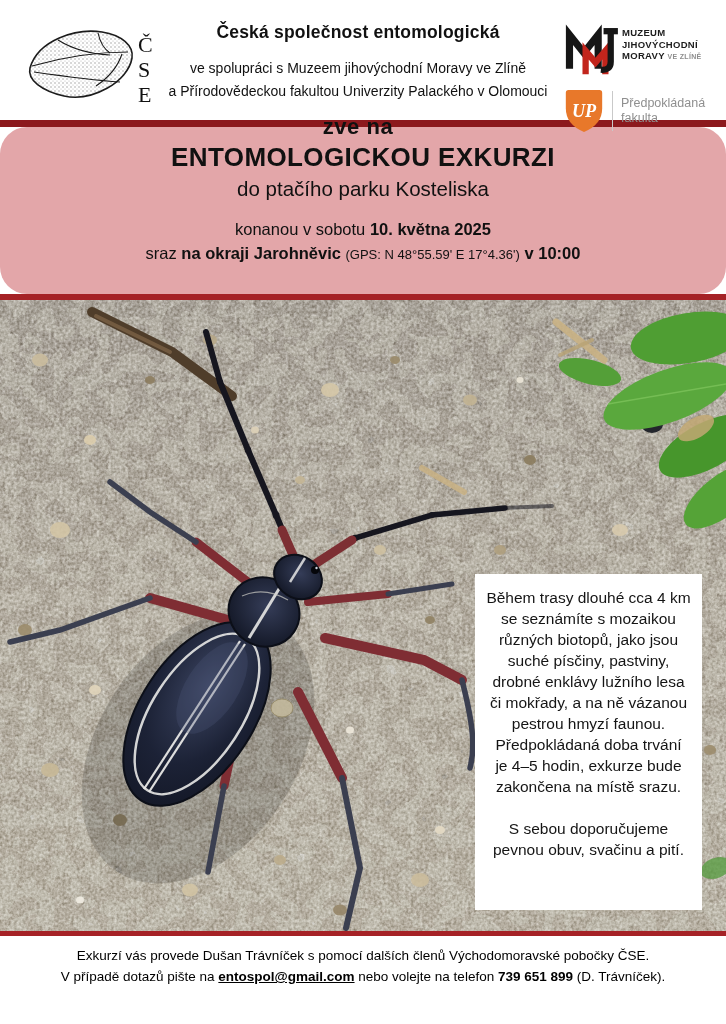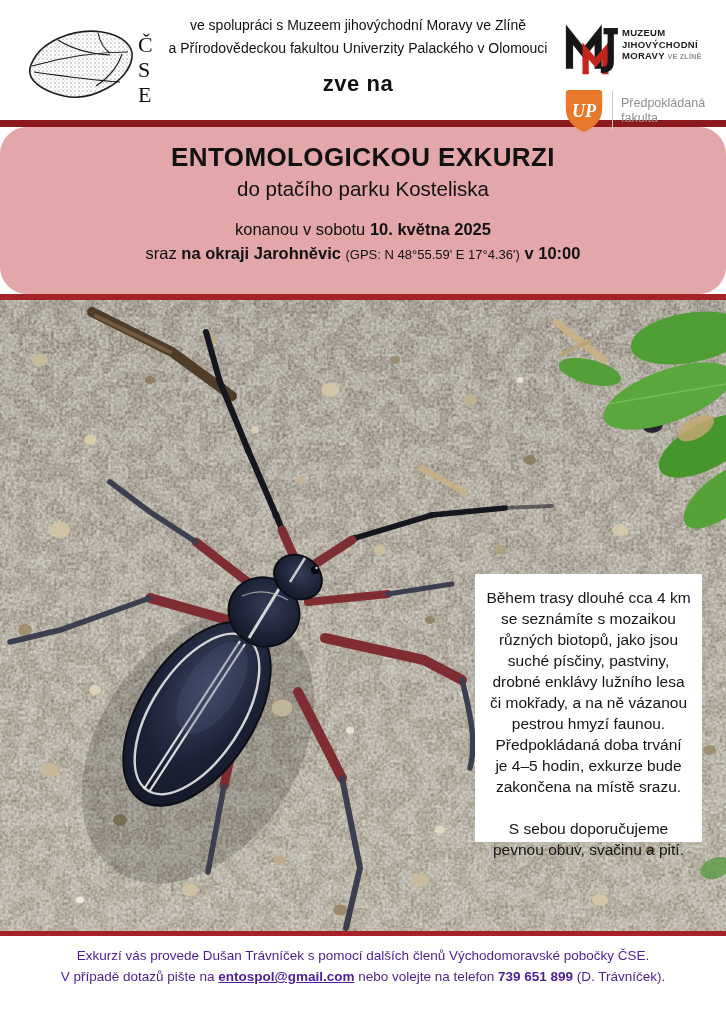--- a/index.html
+++ b/index.html
@@ -32,27 +32,27 @@
   .banner-title { padding-top:15px; font-size:26px; font-weight:bold; letter-spacing:.4px; }
   .banner-sub { margin-top:4px; font-size:20.5px; font-weight:normal; }
   .banner-l3 { margin-top:19px; font-size:16.5px; }
   .banner-l4 { margin-top:5px; font-size:16.5px; }
   .gps { font-size:13px; }
   .b { font-weight:bold; }
   
   .photo { position:relative; height:631px; background:#a1906f; }
   .photo svg { display:block; }
   .desc-box {
-    position:absolute; left:475px; top:274px; width:227px; height:268px;
+    position:absolute; left:475px; top:274px; width:227px; height:336px;
     background:#fff; box-sizing:border-box; padding:13px 4px; text-align:center;
   }
   .desc-box p { margin:0; font-size:15.5px; line-height:21px; color:#151515; white-space:pre-line; }
   .desc-box p + p { margin-top:21px; }
   
-  .ftr { height:57px; box-sizing:border-box; padding-top:9px; text-align:center; font-size:13.5px; line-height:21px; background:#fff; color:#4c1d95; }
+  .ftr { height:57px; box-sizing:border-box; padding-top:9px; text-align:center; font-size:13.5px; line-height:21px; background:#fff; color:#000000; }
   .email { font-weight:bold; text-decoration:underline; color:inherit; cursor:pointer; }
 </style>
 </head>
 <body>
 
 <div class="page">
 
   <div class="hdr">
 
     <svg class="cse-logo" width="134" height="96" viewBox="0 0 134 96">
@@ -72,20 +72,21 @@
         <path d="M96,32 C92,44 82,56 70,64" fill="none" stroke="#1a1a1a" stroke-width="1.1"></path>
       </g>
       <text font-family="'Liberation Serif',serif" font-size="22" fill="#111">
         <tspan x="112" y="30">Č</tspan>
         <tspan x="112" y="55">S</tspan>
         <tspan x="112" y="80">E</tspan>
       </text>
     </svg>
 
     <div class="hdr-center">
+      <div class="org">Česká společnost entomologická</div>
       <div class="coop1">ve spolupráci s Muzeem jihovýchodní Moravy ve Zlíně</div>
       <div class="coop2">a Přírodovědeckou fakultou Univerzity Palackého v Olomouci</div>
       <div class="invite">zve na</div>
     </div>
 
     <div class="hdr-right">
       <div class="mjm">
         <svg width="54" height="52" viewBox="0 0 60 58">
           <path d="M6,50 L6,12 L22,32 L38,12 L38,50" fill="none" stroke="#161616" stroke-width="8"></path>
           <path d="M24,56 L24,30 L35,43 L46,30 L46,56" fill="none" stroke="#c2251c" stroke-width="7"></path>

